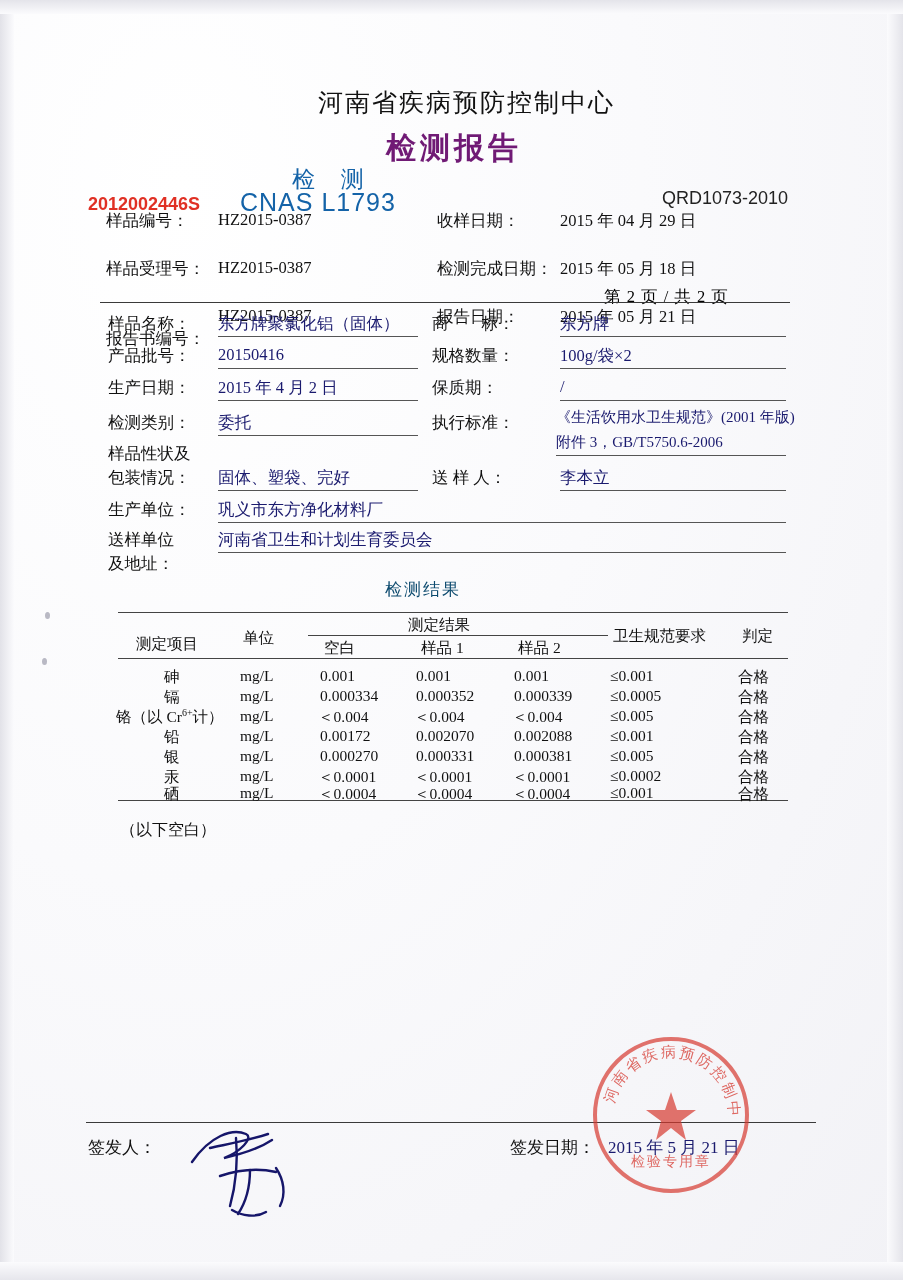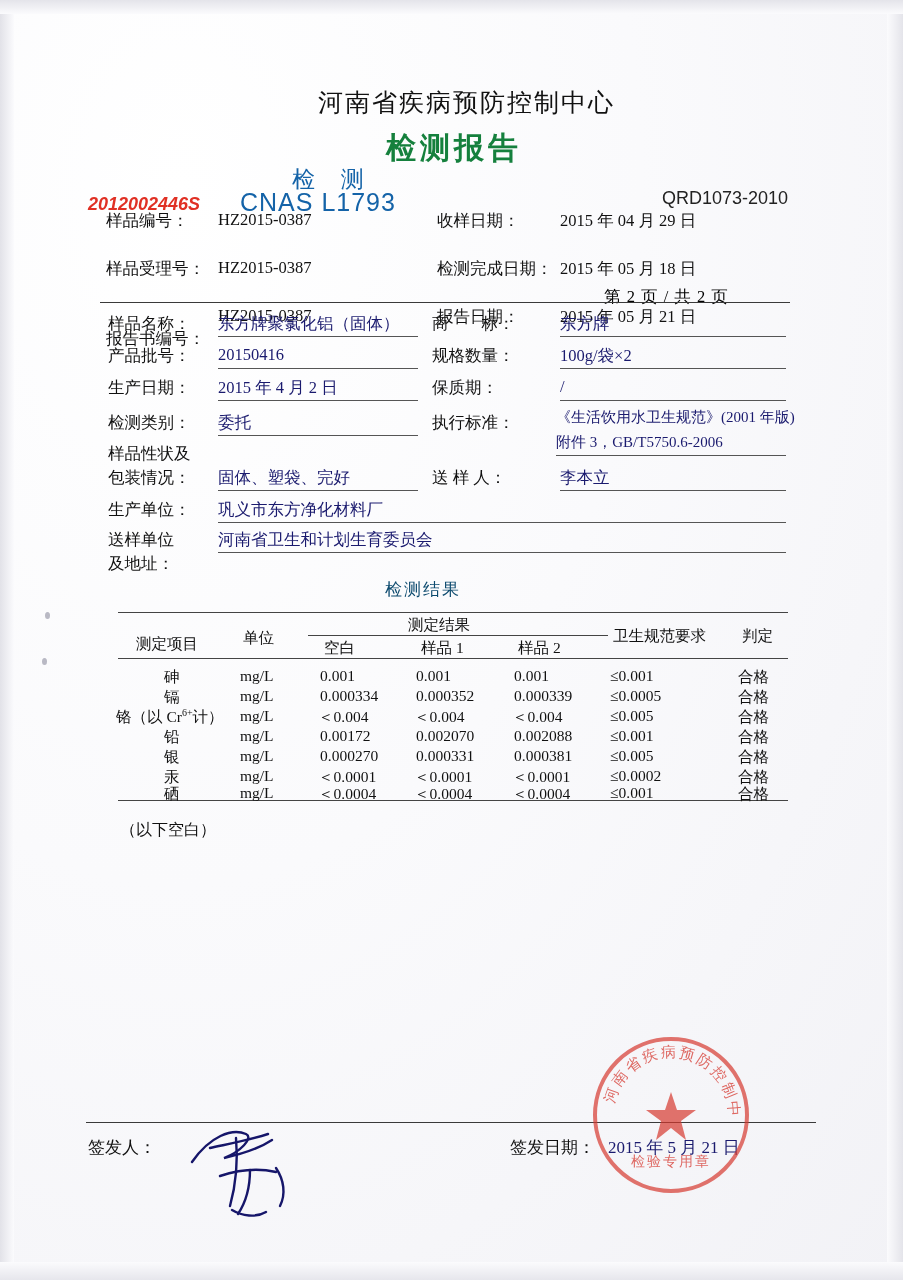--- a/index.html
+++ b/index.html
@@ -101,32 +101,31 @@
     left: 318px; top: 26px;
     font-size: 25px;
     color: #111;
     letter-spacing: 2px;
   }
   .doc-title {
     position: absolute;
     left: 386px; top: 68px;
     font-size: 30px;
     font-weight: bold;
-    color: #15803d;
+    color: #701a75;
     letter-spacing: 4px;
   }
   .cma-code {
     position: absolute;
     left: 88px; top: 134px;
     font-family: "Liberation Sans", sans-serif;
     font-size: 18px;
     font-weight: bold;
     color: #e03024;
     letter-spacing: 0px;
-    font-style: italic;
   }
   .qrd-code {
     position: absolute;
     left: 662px; top: 128px;
     font-family: "Liberation Sans", sans-serif;
     font-size: 18px;
     color: #222;
   }
 
   

